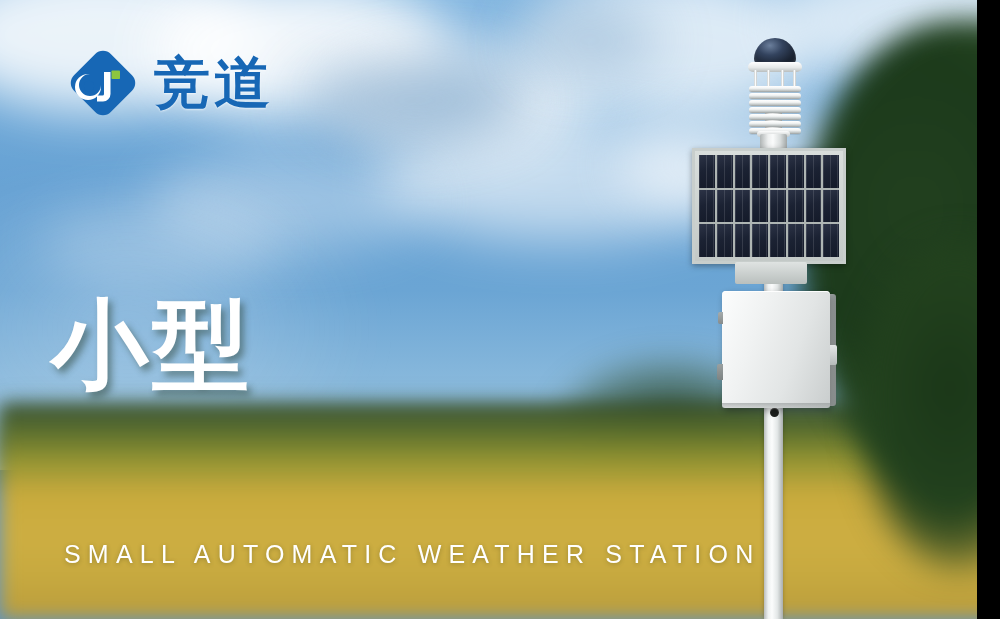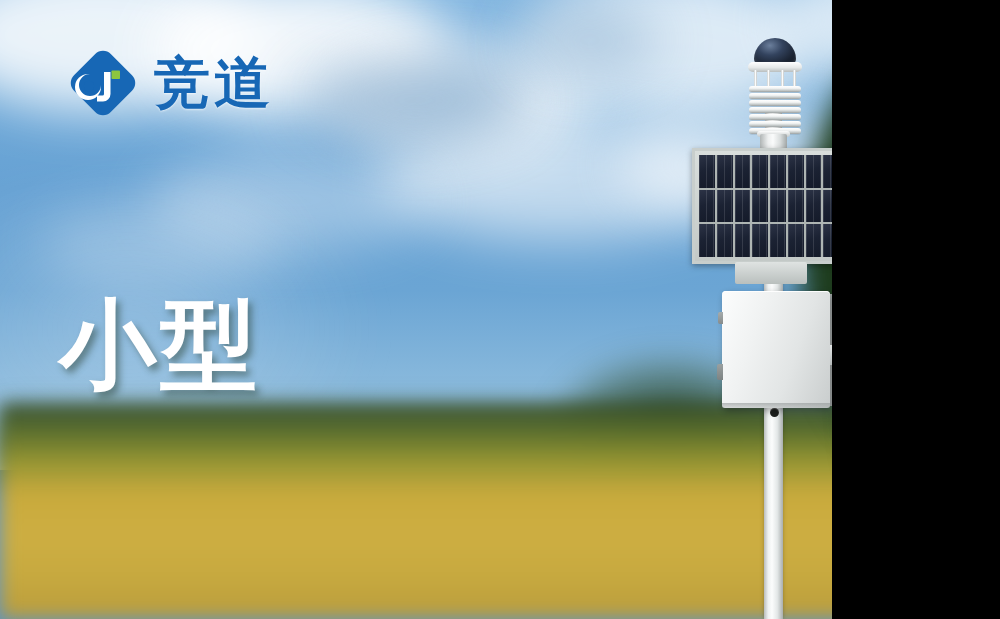--- a/index.html
+++ b/index.html
@@ -1,20 +1,20 @@
 <!DOCTYPE html>
 <html lang="zh"><head>
 <meta charset="utf-8">
 <title>小型自动气象站</title>
 <style>
   html,body{margin:0;padding:0;background:#000;}
   *{box-sizing:border-box;}
   .banner{
     position:relative;
-    width:832px;height:619px;
+    width:977px;height:619px;
     overflow:hidden;
     font-family:"Liberation Sans","DejaVu Sans",sans-serif;
     background:#5a93c8;
     text-align:center;
   }
 
   
   .bg{position:absolute;inset:0;overflow:hidden;}
   .sky{
     position:absolute;left:0;top:0;width:1000px;height:470px;
@@ -69,21 +69,21 @@
   
   .logo{position:absolute;left:66px;top:46px;display:flex;align-items:center;gap:14px;}
   .logo-mark{width:74px;height:74px;position:relative;}
   .logo-text{
     font-size:56px;font-weight:bold;color:#1767b5;letter-spacing:4px;line-height:1;
     font-family:"DejaVu Sans","Liberation Sans",sans-serif;
     text-shadow:0 1px 2px rgba(255,255,255,0.6);
   }
 
   
-  .headline{position:absolute;left:59px;top:296px;}
+  .headline{position:absolute;left:51px;top:296px;}
   .hl-line{
     color:#ffffff;font-weight:bold;line-height:1.0;
     font-family:"DejaVu Sans","Liberation Sans",sans-serif;
     text-shadow:4px 5px 7px rgba(30,50,30,0.45);
     white-space:nowrap;
   }
   .hl1{font-size:97px;letter-spacing:4px;}
   .hl2{font-size:104px;letter-spacing:2px;margin-top:16px;}
   .subtitle{
     position:absolute;left:64px;top:540px;
@@ -239,20 +239,21 @@
           <rect x="45.5" y="24.5" width="8.5" height="8.5" rx="0.8" fill="#8dc63f"></rect>
         </g>
       </svg>
     </div>
     <div class="logo-text">竞道</div>
   </div>
 
   <div class="headline">
     <div class="hl-line hl1">小型</div>
   </div>
+  <div class="subtitle">SMALL AUTOMATIC WEATHER STATION</div>
 
   <div class="station">
 
     <div class="pole-upper"></div>
     <div class="pole"></div>
     <div class="pole-hole"></div>
 
     <div class="dome"></div>
     <div class="dome-rim"></div>
     <div class="posts">

